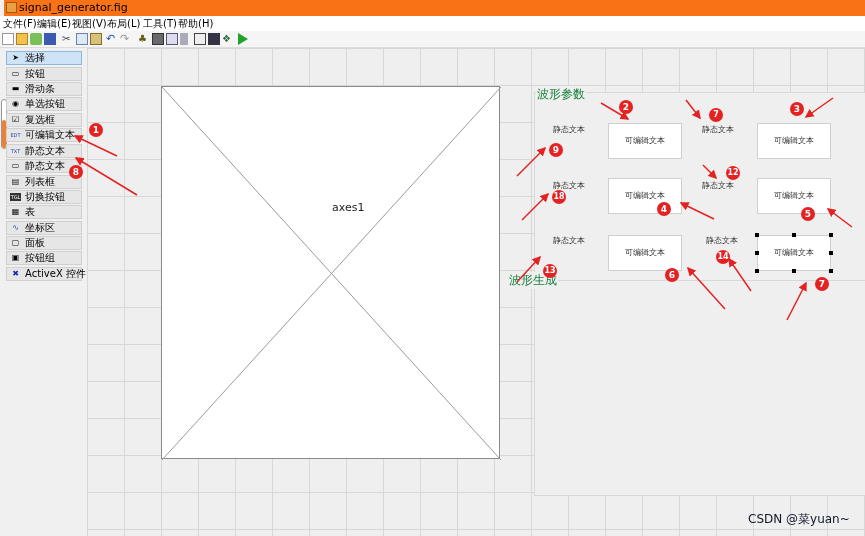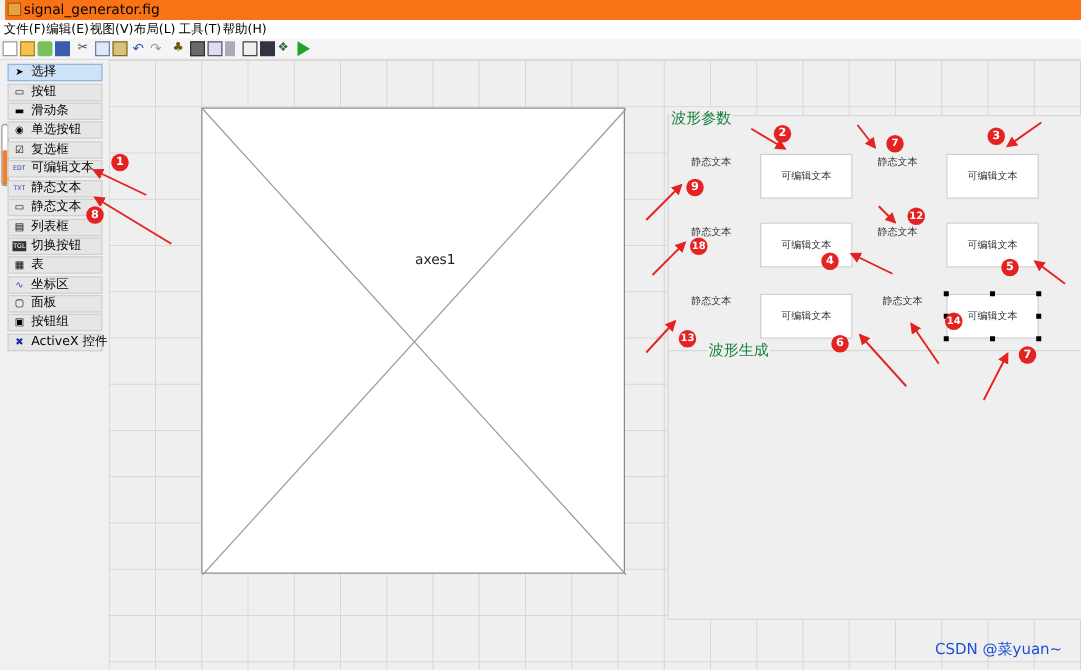--- a/index.html
+++ b/index.html
@@ -25,21 +25,21 @@
   .axes{position:absolute;left:161px;top:86px;width:339px;height:373px;background:#fff;border:1px solid #8a8a8a;box-sizing:border-box;}
   .axes svg{position:absolute;left:0;top:0;}
   .axes-label{position:absolute;left:170px;top:114px;font-size:11px;color:#222;}
   .panel{position:absolute;background:#efefef;border-top:1px solid #d8d8d8;}
   .panel-title{position:absolute;font-family:"DejaVu Serif","Liberation Serif",serif;font-size:12px;color:#15803d;background:#efefef;padding:0 1px;}
   .static{position:absolute;font-family:"DejaVu Serif","Liberation Serif",serif;font-size:8px;color:#333;white-space:nowrap;}
   .edit{position:absolute;width:74px;height:36px;background:#fff;border:1px solid #cfcfcf;box-sizing:border-box;font-family:"DejaVu Serif","Liberation Serif",serif;font-size:8px;color:#333;text-align:center;line-height:34px;}
   .handle{position:absolute;width:4px;height:4px;background:#000;}
   .badge{position:absolute;width:14px;height:14px;border-radius:50%;background:#e52222;color:#fff;font-size:9px;line-height:14px;text-align:center;font-weight:bold;}
   .arrows{position:absolute;left:0;top:0;pointer-events:none;}
-  .watermark{position:absolute;left:748px;top:511px;font-size:12px;color:#1d4ed8;}
+  .watermark{position:absolute;left:748px;top:511px;font-size:12px;color:#0f172a;}
 </style>
 </head>
 <body>
 
 <div class="titlebar">
   <span class="ticon"></span>
   <span class="ttext">signal_generator.fig</span>
 </div>
 
 <div class="menubar">
@@ -143,21 +143,21 @@
   <svg width="339" height="373">
     <line x1="0" y1="0" x2="339" y2="373" stroke="#9a9a9a" stroke-width="1"></line>
     <line x1="339" y1="0" x2="0" y2="373" stroke="#9a9a9a" stroke-width="1"></line>
   </svg>
   <span class="axes-label">axes1</span>
 </div>
 
 <div class="panel" style="left:534px;top:92px;width:331px;height:190px;border-left:1px solid #d8d8d8;"></div>
 <span class="panel-title" style="left:536px;top:86px;">波形参数</span>
 <div class="panel" style="left:534px;top:280px;width:331px;height:214px;border-left:1px solid #d8d8d8;border-bottom:1px solid #d8d8d8;"></div>
-<span class="panel-title" style="left:566px;top:272px;text-align:center;">波形生成</span>
+<span class="panel-title" style="left:508px;top:272px;text-align:center;">波形生成</span>
 
 <span class="static" style="left:553px;top:124px;">静态文本</span>
 <span class="static" style="left:702px;top:124px;">静态文本</span>
 <span class="static" style="left:553px;top:180px;">静态文本</span>
 <span class="static" style="left:702px;top:180px;">静态文本</span>
 <span class="static" style="left:553px;top:235px;">静态文本</span>
 <span class="static" style="left:706px;top:235px;">静态文本</span>
 
 <div class="edit" style="left:608px;top:123px;">可编辑文本</div>
 <div class="edit" style="left:757px;top:123px;">可编辑文本</div>
@@ -205,15 +205,15 @@
 <div class="badge" style="left:657px;top:202px;">4</div>
 <div class="badge" style="left:801px;top:207px;">5</div>
 <div class="badge" style="left:665px;top:268px;">6</div>
 <div class="badge" style="left:815px;top:277px;">7</div>
 <div class="badge" style="left:69px;top:165px;">8</div>
 <div class="badge" style="left:549px;top:143px;">9</div>
 <div class="badge" style="left:709px;top:108px;font-size:8px;">7</div>
 <div class="badge" style="left:552px;top:190px;font-size:8px;">18</div>
 <div class="badge" style="left:726px;top:166px;font-size:8px;">12</div>
 <div class="badge" style="left:543px;top:264px;font-size:8px;">13</div>
-<div class="badge" style="left:756px;top:250px;font-size:8px;text-align:center;">14</div>
+<div class="badge" style="left:716px;top:250px;font-size:8px;text-align:center;">14</div>
 
 <span class="watermark">CSDN @菜yuan~</span>
 
 </body></html>

